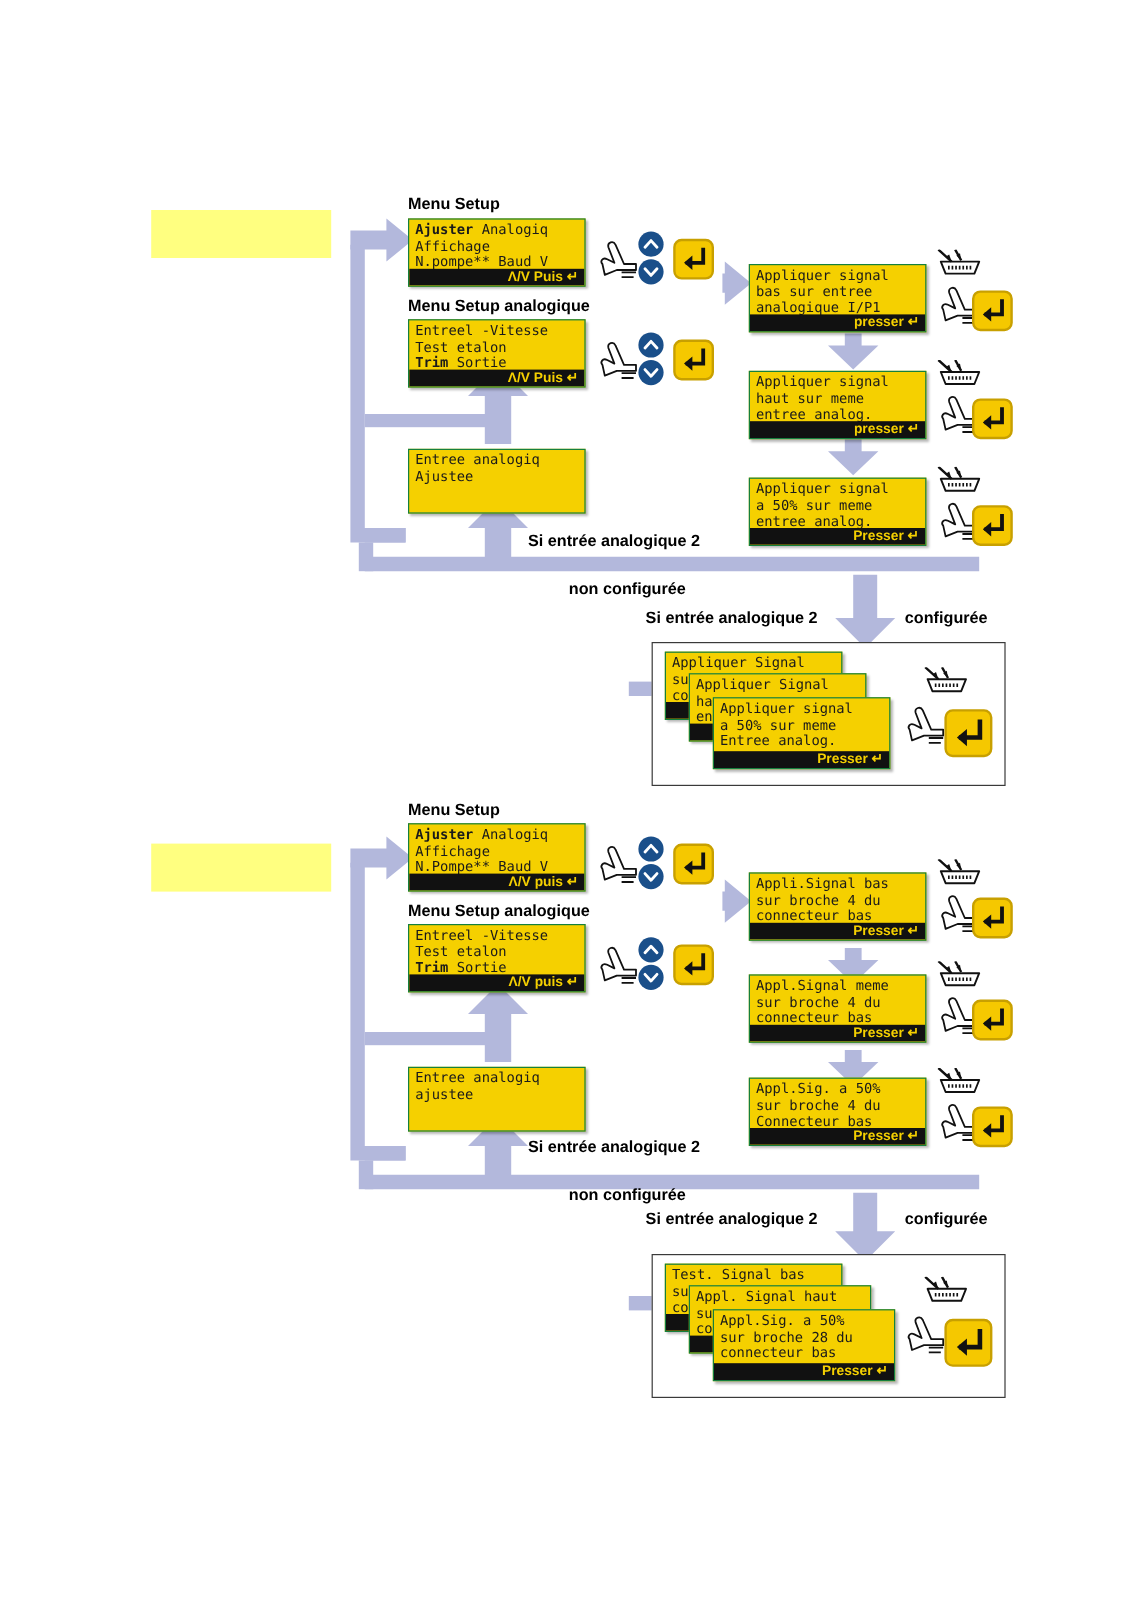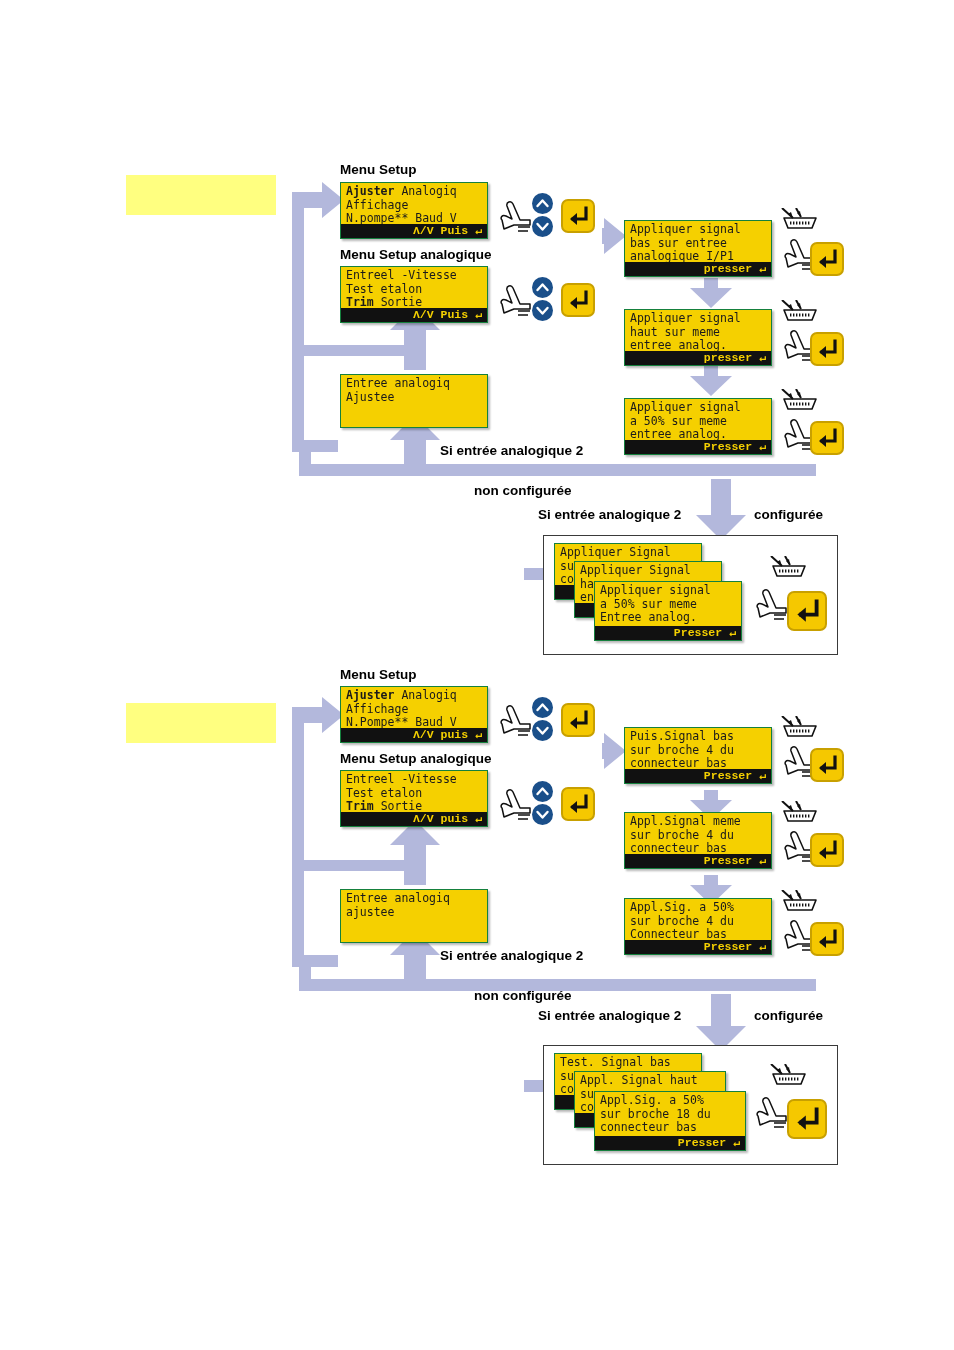--- a/index.html
+++ b/index.html
@@ -39,21 +39,21 @@
     white-space: pre;
     letter-spacing: 0px;
   }
   .lcd .lines b { font-weight: bold; }
   .lcd .statusbar {
     position: absolute;
     left: 0; right: 0; bottom: 0;
     height: 14px;
     background: #111111;
     color: #f5d000;
-    font-family: Liberation Mono, monospace;
+    font-family: Liberation Sans, sans-serif;
     font-size: 11.5px;
     line-height: 14px;
     text-align: right;
     padding-right: 5px;
     box-sizing: border-box;
     font-weight: bold;
     letter-spacing: 0px;
   }
 
   
@@ -418,21 +418,21 @@
       <path d="M23,7 L23,18 L10,18" fill="none" stroke="#111" stroke-width="3.2" stroke-linecap="square"></path>
       <path d="M14,12 L7,18 L14,24 Z" fill="#111"></path>
     </svg>
   </div>
 
   <div class="lcd" style="left:336px; top:889px; width:148px; height:54px;">
     <div class="lines"><span>Entree analogiq</span><br><span>ajustee</span></div>
   </div>
 
   <div class="lcd" style="left:620px; top:727px; width:148px; height:57px;">
-    <div class="lines"><span>Puis.Signal bas</span><br><span>sur broche 4 du</span><br><span>connecteur bas</span></div>
+    <div class="lines"><span>Appli.Signal bas</span><br><span>sur broche 4 du</span><br><span>connecteur bas</span></div>
     <div class="statusbar">Presser ↵</div>
   </div>
 
   <div class="icon-wrap" style="left:776px; top:716px;">
     <svg width="40" height="22" viewBox="0 0 40 22">
       <path d="M4,10 L36,10 L32,20 L8,20 Z" fill="#ffffff" stroke="#111" stroke-width="1.6" stroke-linejoin="round"></path>
       <path d="M10,15 L30,15" stroke="#111" stroke-width="3" stroke-dasharray="1.4 1.6"></path>
       <path d="M2,0 L13,10 M16,0 L21,9" stroke="#111" stroke-width="2"></path>
       <path d="M13,10 L8,6 L11,4 Z" fill="#111"></path>
       <path d="M21,9 L17,5 L20,3 Z" fill="#111"></path>
@@ -516,21 +516,21 @@
     <div class="lines"><span>Test. Signal bas</span><br><span>sur</span><br><span>cor</span></div>
     <div class="statusbar"></div>
   </div>
 
   <div class="lcd" style="left:570px; top:1071px; width:152px; height:57px;">
     <div class="lines"><span>Appl. Signal haut</span><br><span>sur</span><br><span>cor</span></div>
     <div class="statusbar"></div>
   </div>
 
   <div class="lcd" style="left:590px; top:1091px; width:152px; height:60px;">
-    <div class="lines"><span>Appl.Sig. a 50%</span><br><span>sur broche 18 du</span><br><span>connecteur bas</span></div>
+    <div class="lines"><span>Appl.Sig. a 50%</span><br><span>sur broche 28 du</span><br><span>connecteur bas</span></div>
     <div class="statusbar">Presser ↵</div>
   </div>
 
   <div class="icon-wrap" style="left:765px; top:1064px;">
     <svg width="40" height="22" viewBox="0 0 40 22">
       <path d="M4,10 L36,10 L32,20 L8,20 Z" fill="#ffffff" stroke="#111" stroke-width="1.6" stroke-linejoin="round"></path>
       <path d="M10,15 L30,15" stroke="#111" stroke-width="3" stroke-dasharray="1.4 1.6"></path>
       <path d="M2,0 L13,10 M16,0 L21,9" stroke="#111" stroke-width="2"></path>
       <path d="M13,10 L8,6 L11,4 Z" fill="#111"></path>
       <path d="M21,9 L17,5 L20,3 Z" fill="#111"></path>

